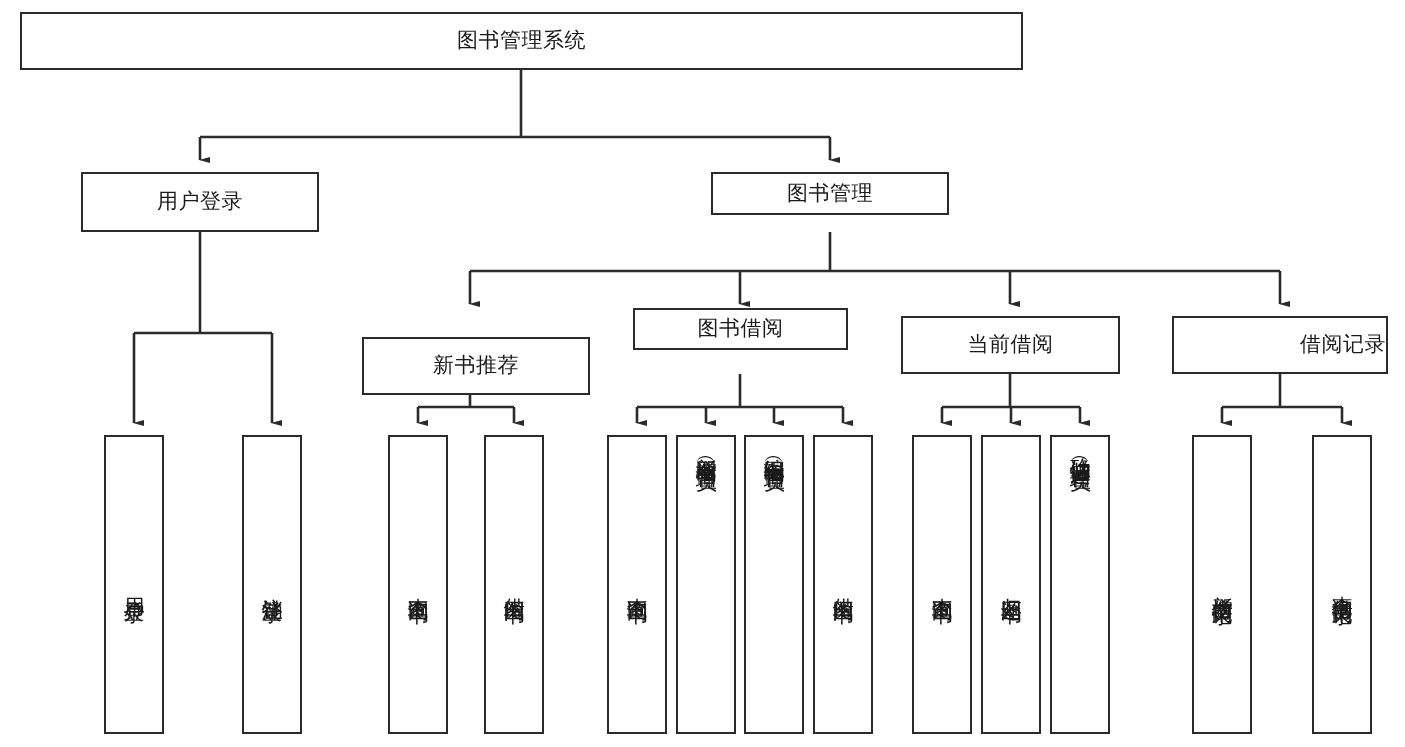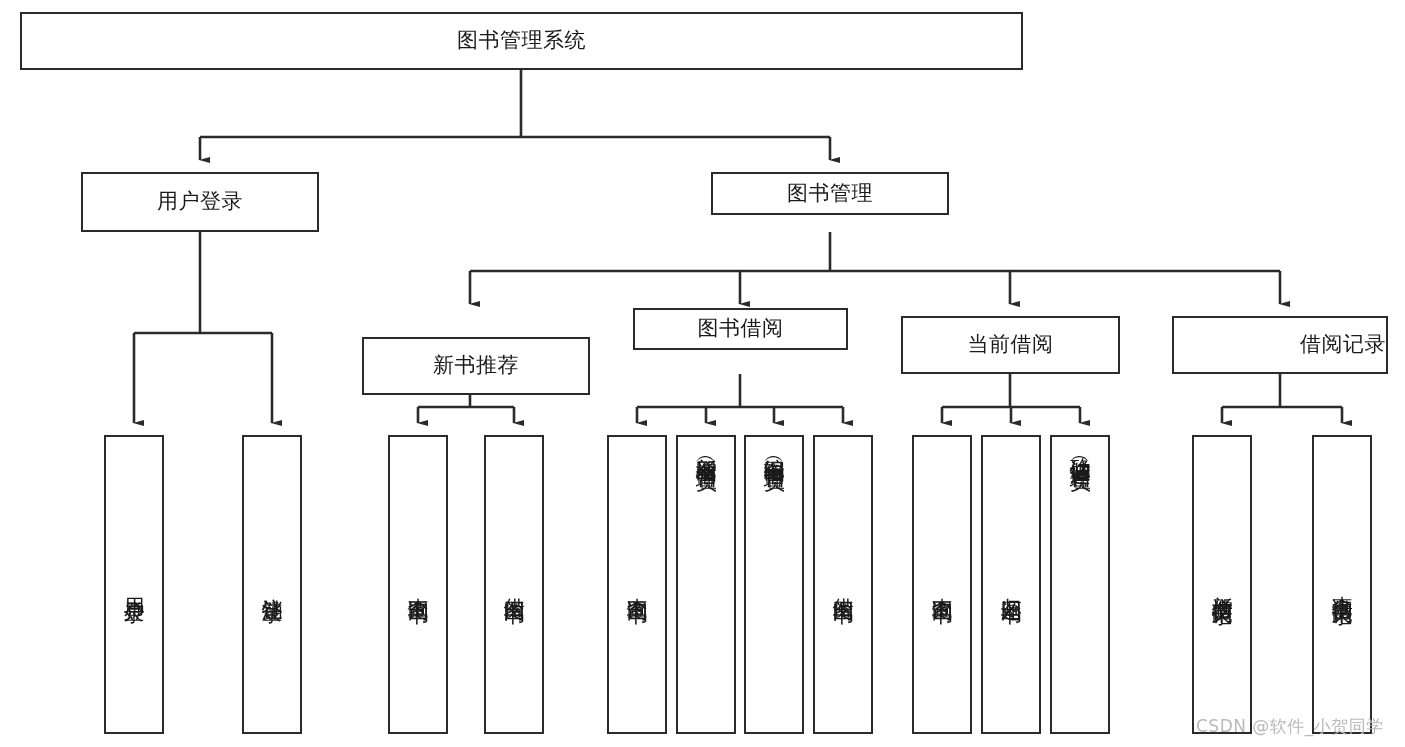--- a/index.html
+++ b/index.html
@@ -182,15 +182,14 @@
     <span class="node-label">确认归还（管理员）</span>
   </div>
 
   <div class="node vert" style="left:1192px; top:435px; width:60px; height:299px;">
     <span class="node-label">新增借阅记录</span>
   </div>
   <div class="node vert" style="left:1312px; top:435px; width:60px; height:299px;">
     <span class="node-label">查询借阅记录</span>
   </div>
 
-  <div class="watermark" style="left:1196px; top:715px;">CSDN @软件_小贺同学</div>
 
 </div>
 
 </body></html>

